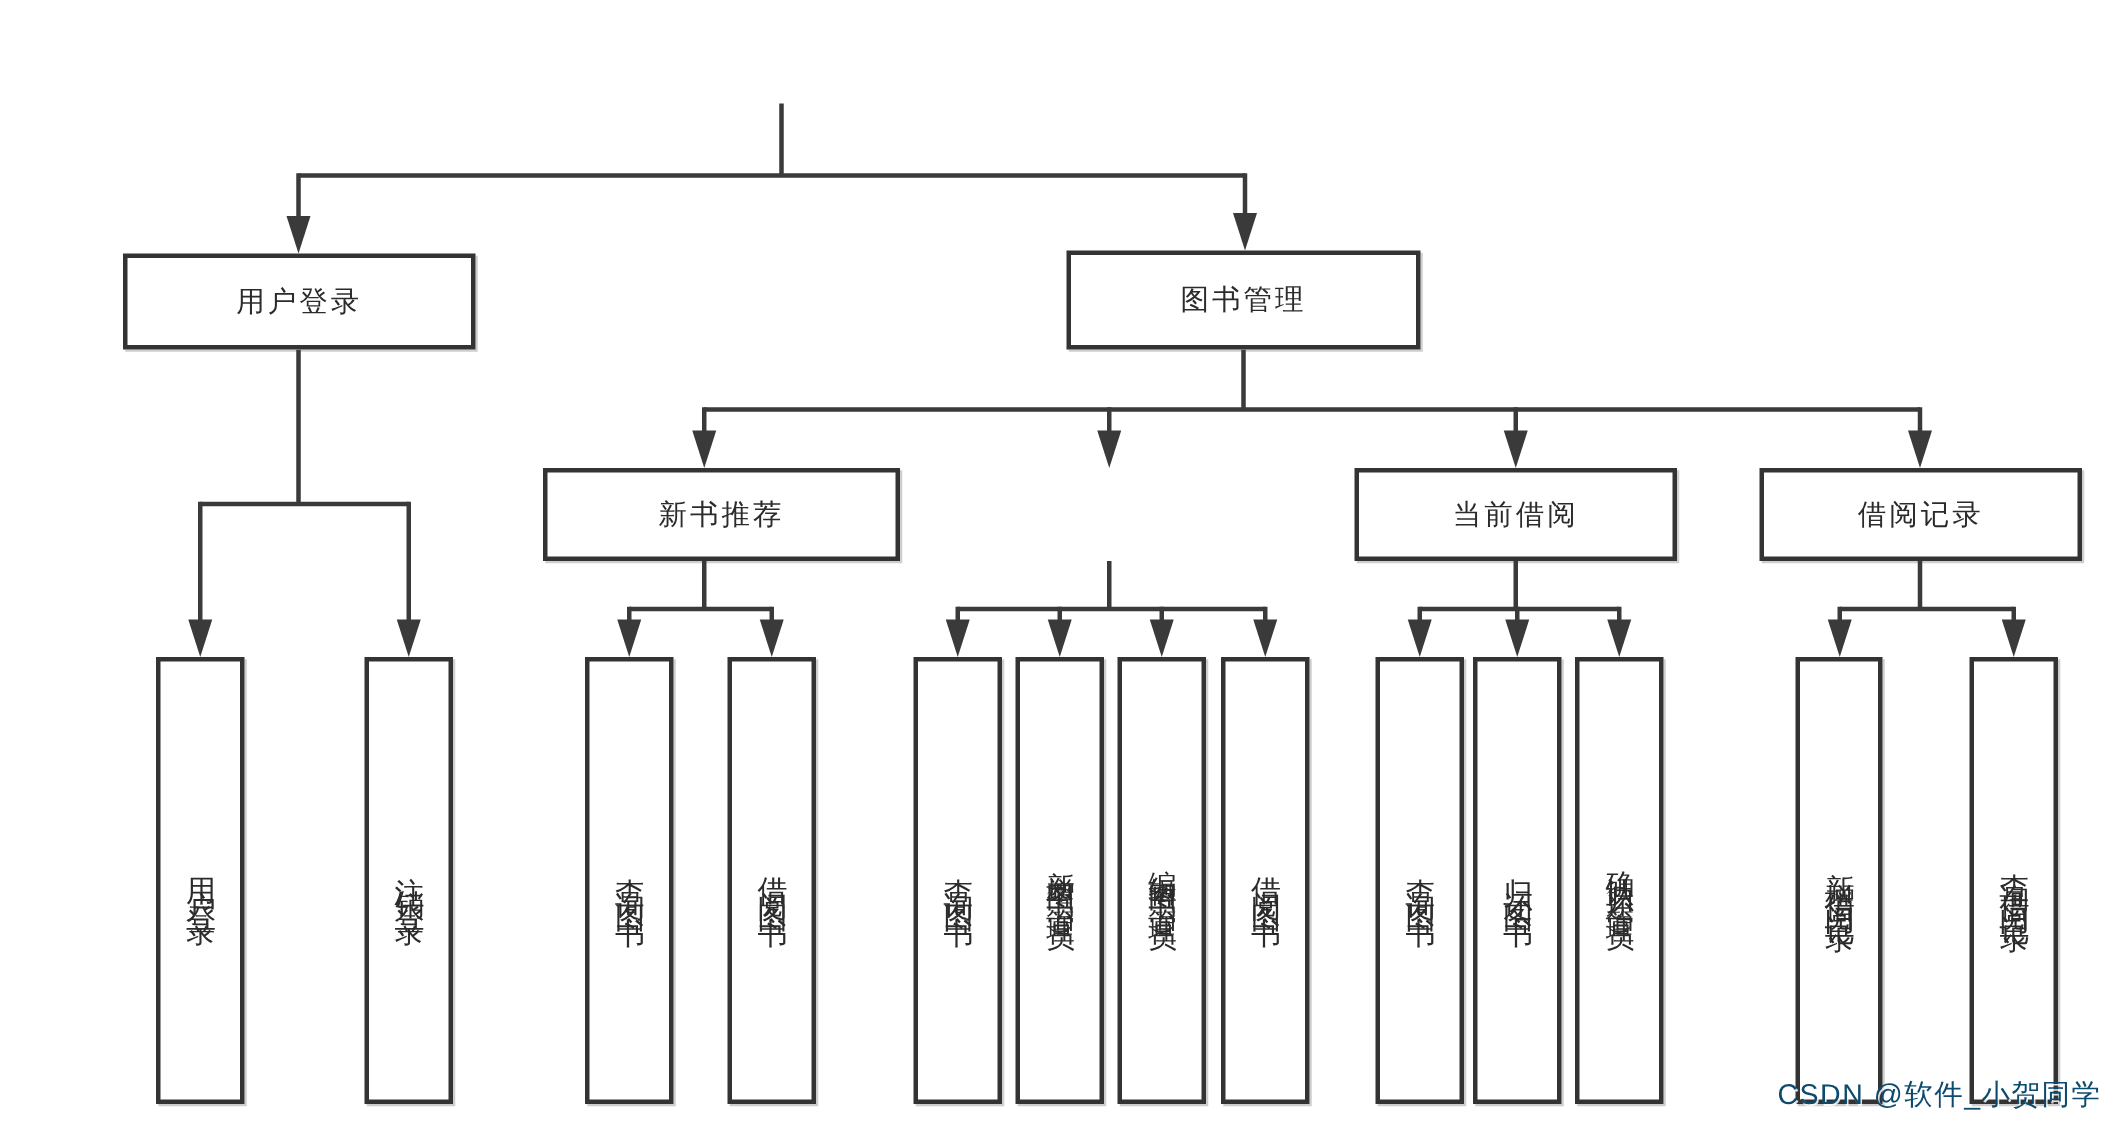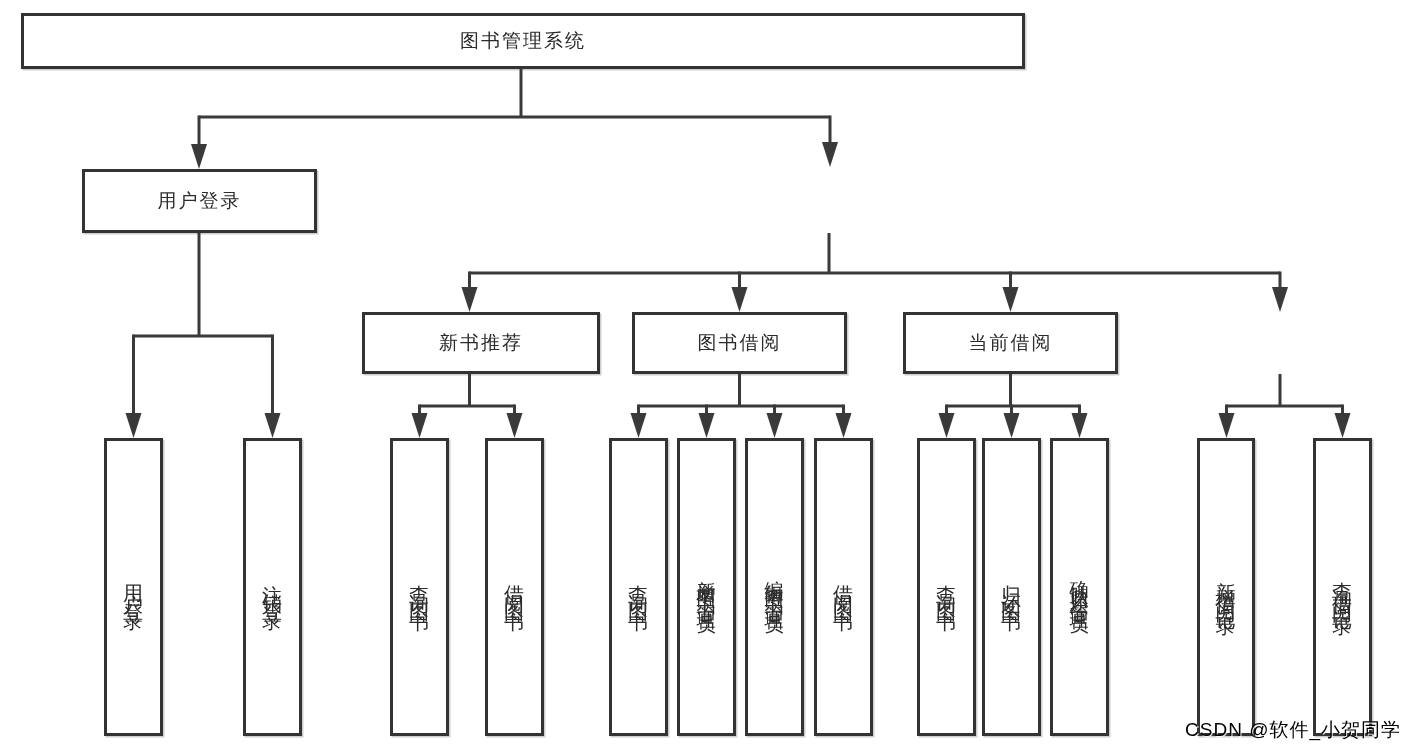--- a/index.html
+++ b/index.html
@@ -47,21 +47,21 @@
     text-orientation: mixed;
     letter-spacing: 9px;
     line-height: 1;
     white-space: nowrap;
   }
   .watermark {
     position: absolute;
     right: 4px;
     bottom: 4px;
     font-size: 19px;
-    color: #000000;
+    color: #0c4a6e;
     text-shadow: 1px 1px 0 rgba(255,255,255,0.85);
     letter-spacing: 1px;
     pointer-events: none;
   }
 </style>
 </head>
 <body>
 
 <div class="canvas">
 
@@ -125,37 +125,37 @@
 
       <polygon points="938.5,413 954.5,413 946.5,438"></polygon>
       <polygon points="1003.5,413 1019.5,413 1011.5,438"></polygon>
       <polygon points="1071.5,413 1087.5,413 1079.5,438"></polygon>
 
       <polygon points="1218.5,413 1234.5,413 1226.5,438"></polygon>
       <polygon points="1334.5,413 1350.5,413 1342.5,438"></polygon>
     </g>
   </svg>
 
-  <div class="node h-label" style="left:21px; top:13px; width:1004px; height:56px;">
-    <span>图书管理系统</span>
-  </div>
 
   <div class="node h-label" style="left:82px; top:169px; width:235px; height:64px;">
     <span>用户登录</span>
   </div>
+  <div class="node h-label" style="left:711px; top:167px; width:236px; height:66px;">
+    <span>图书管理</span>
+  </div>
 
   <div class="node h-label" style="left:362px; top:312px; width:238px; height:62px;">
     <span>新书推荐</span>
   </div>
-  <div class="node h-label" style="left:632px; top:312px; width:215px; height:62px;">
-    <span>图书借阅</span>
-  </div>
   <div class="node h-label" style="left:903px; top:312px; width:215px; height:62px;justify-content:center;">
     <span>当前借阅</span>
   </div>
+  <div class="node h-label" style="left:1173px; top:312px; width:215px; height:62px;">
+    <span>借阅记录</span>
+  </div>
 
   <div class="node v-label" style="left:104px; top:438px; width:59px; height:298px;">
     <div class="v-text">用户登录</div>
   </div>
   <div class="node v-label" style="left:243px; top:438px; width:59px; height:298px;">
     <div class="v-text">注销登录</div>
   </div>
 
   <div class="node v-label" style="left:390px; top:438px; width:59px; height:298px;">
     <div class="v-text">查询图书</div>

